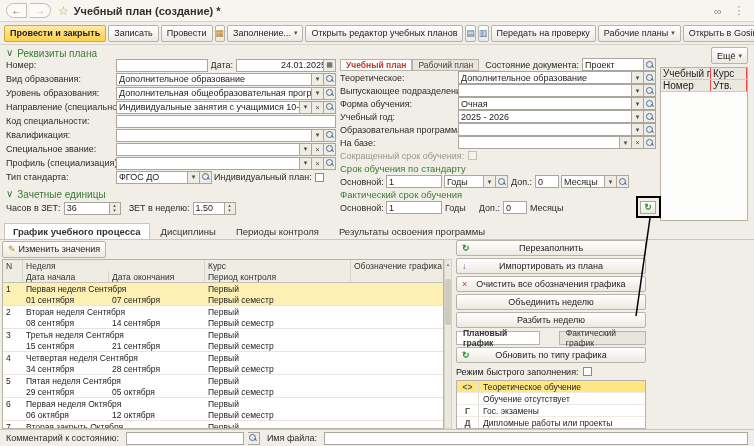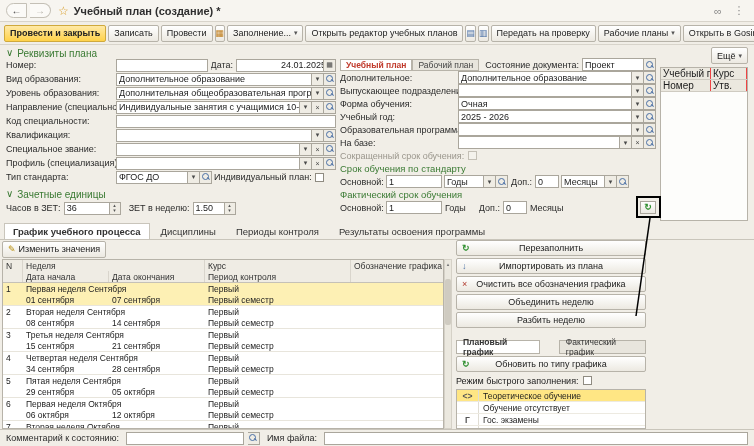--- a/index.html
+++ b/index.html
@@ -75,21 +75,21 @@
 .trow.sel{background:#fdf0b4;}
 .l1{display:grid;grid-template-columns:20px 182px 146px 1fr;height:11px;}
 .l2{display:grid;grid-template-columns:20px 86px 96px 146px 1fr;height:11px;}
 .tcell{padding:0 3px;font-size:8.5px;white-space:nowrap;overflow:hidden;display:flex;align-items:center;color:#222;}
 .vscroll{position:absolute;right:0;top:19px;bottom:0;width:8px;background:#ebe8df;border:1px solid #d5d1c7;display:flex;flex-direction:column;align-items:center;}
 .vthumb{width:6px;height:46px;background:#cfcbc1;margin-top:10px;border-radius:2px;}
 .varrow{font-size:5px;color:#777;line-height:9px;}
 .right-pane{position:absolute;left:456px;top:0;width:190px;height:189px;display:flex;flex-direction:column;gap:2px;}
 .pbtn{height:16px;flex:none;display:flex;align-items:center;justify-content:center;gap:4px;background:linear-gradient(#fff,#ece9e1);border:1px solid #b7b3a9;border-radius:2px;font-size:9px;position:relative;}
 .picon{position:absolute;left:5px;font-size:9px;}
-.ptabs{display:flex;gap:19px;margin-top:10px;justify-content:center;}
+.ptabs{display:flex;gap:19px;margin-top:1px;justify-content:center;}
 .ptab{padding:0 6px;height:14px;display:inline-flex;align-items:center;font-size:8.5px;border:1px solid #b7b3a9;background:#e8e5dd;color:#333;}
 .ptab.active{background:#fff;font-weight:bold;}
 .qrow-label{display:flex;align-items:center;gap:4px;height:13px;font-size:9px;}
 .qlist{flex:1;background:#fff;border:1px solid #b7b3a9;overflow:hidden;}
 .qitem{display:grid;grid-template-columns:22px 1fr;height:12px;align-items:stretch;border-bottom:1px solid #edeae1;}
 .qitem.sel{background:#ffe684;}
 .qcode{border-right:1px solid #e0ddd4;display:flex;align-items:center;justify-content:center;font-size:8.5px;color:#555;font-weight:bold;}
 .qlabel{padding:0 4px;font-size:8.5px;display:flex;align-items:center;overflow:hidden;white-space:nowrap;}
 
 .statusbar{position:absolute;left:0;bottom:0;width:754px;height:17px;border-top:1px solid #c9c5bb;display:flex;align-items:center;padding:0 6px;gap:4px;background:#f1eee7;}
@@ -283,21 +283,21 @@
       <span class="utab">Рабочий план</span>
       <span class="lbl auto" style="margin-left:6px;">Состояние документа:</span>
       <span class="input grow">
           <span>Проект</span>
         </span>
       <span class="cbtn">
           <span class="i-mag"></span>
         </span>
     </div>
     <div class="frow">
-      <span class="lbl">Дополнительное:</span>
+      <span class="lbl">Теоретическое:</span>
       <span class="input grow">
           <span>Дополнительное образование</span>
         </span>
       <span class="cbtn">▾</span>
       <span class="cbtn">
           <span class="i-mag"></span>
         </span>
     </div>
     <div class="frow">
       <span class="lbl">Выпускающее подразделение:</span>
@@ -539,21 +539,21 @@
             <span class="tcell"></span>
             <span class="tcell">06 октября</span>
             <span class="tcell">12 октября</span>
             <span class="tcell">Первый семестр</span>
             <span class="tcell"></span>
           </div>
       </div>
       <div class="trow">
         <div class="l1">
             <span class="tcell">7</span>
-            <span class="tcell">Вторая неделя Октября</span>
+            <span class="tcell">Вторая закрыть Октября</span>
             <span class="tcell">Первый</span>
             <span class="tcell"></span>
           </div>
 
       </div>
     </div>
     <div class="vscroll">
       <span class="varrow">▴</span>
       <span class="vthumb"></span>
     </div>

